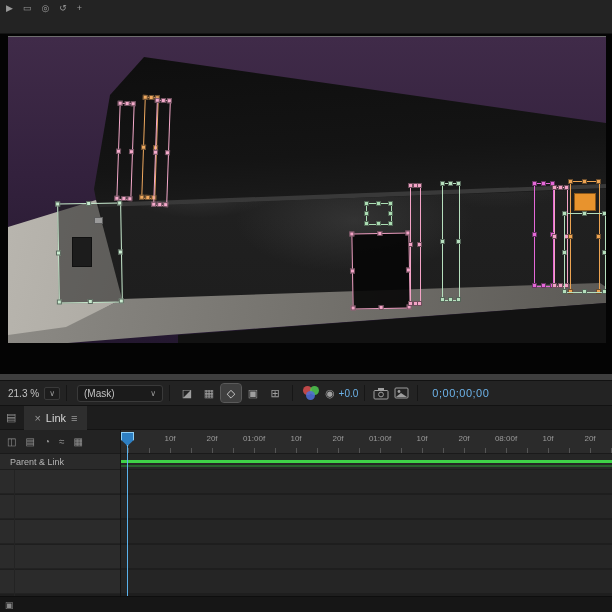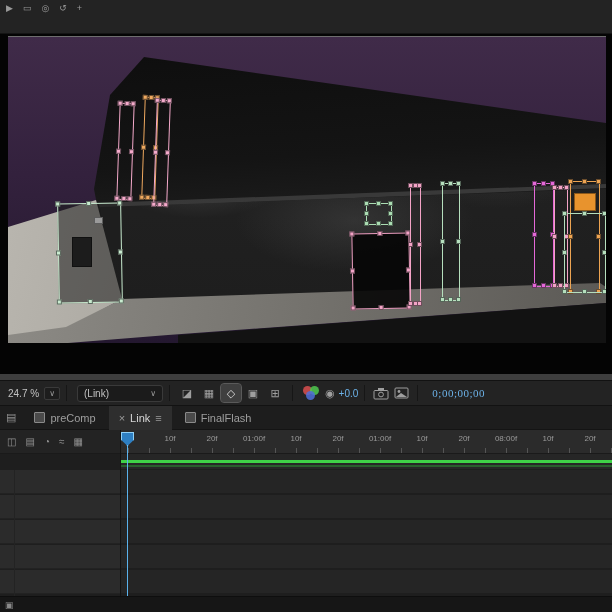--- a/index.html
+++ b/index.html
@@ -46,21 +46,21 @@
   .vicon{width:20px;height:18px;display:flex;align-items:center;justify-content:center;color:#9f9f9f;font-size:11px;border-radius:3px;margin:0 1px;}
   .vicon.active{background:#3f3f3f;color:#dadada;outline:1px solid #5a5a5a;}
   .rgb{position:relative;width:20px;height:18px;margin:0 2px;}
   .rgb i{position:absolute;width:9px;height:9px;border-radius:50%;opacity:.85;}
   .rgb .r{left:2px;top:2px;background:#d94f4f;}
   .rgb .g{left:9px;top:2px;background:#4fc94f;}
   .rgb .b{left:5px;top:7px;background:#4f6fd9;}
   .reset{color:#9f9f9f;font-size:11px;margin:0 2px;}
   .exposure{color:#6cb2e8;margin-left:2px;}
   .svgicon{display:flex;align-items:center;justify-content:center;width:20px;height:18px;}
-  .timecode{color:#6cb2e8;font-family:Liberation Serif, serif;font-size:11px;letter-spacing:.5px;margin-left:8px;}
+  .timecode{color:#6cb2e8;font-family:Liberation Sans, sans-serif;font-size:11px;letter-spacing:.5px;margin-left:8px;}
 
   
   .tabbar{position:absolute;left:0;top:406px;width:612px;height:24px;background:#1d1d1d;border-bottom:1px solid #141414;
     display:flex;align-items:center;font-size:11px;color:#9e9e9e;box-sizing:border-box;}
   .panel-list{margin:0 8px 0 6px;color:#8f8f8f;font-size:11px;}
   .tab{display:flex;align-items:center;gap:5px;height:24px;padding:0 10px;margin-right:3px;}
   .tab .ticon{width:9px;height:9px;border:1px solid #8a8a8a;background:#4a4a4a;border-radius:1px;}
   .tab.active{background:#2e2e2e;color:#d6d6d6;}
   .tab .close,.tab .menu{color:#9a9a9a;font-size:11px;}
 
@@ -244,25 +244,25 @@
             <i class="hdl" style="left: 50%; top: 100%; background: rgb(181, 223, 189);"></i>
             <i class="hdl" style="left: 100%; top: 100%; background: rgb(181, 223, 189);"></i>
           </div>
         </div>
     </div>
   </div>
 
   <div class="scrollstrip"></div>
 
   <div class="vtoolbar">
-    <span class="zoomlabel">24.7 %</span>
+    <span class="zoomlabel">21.3 %</span>
     <span class="dd-btn">∨</span>
     <span class="vt-sep"></span>
     <span class="resbox">
-      <span>(Link)</span>
+      <span>(Mask)</span>
       <span class="dd">∨</span>
     </span>
     <span class="vt-sep"></span>
     <span class="vicon">◪</span>
     <span class="vicon">▦</span>
     <span class="vicon active">◇</span>
     <span class="vicon">▣</span>
     <span class="vicon">⊞</span>
     <span class="vt-sep"></span>
     <span class="rgb">
@@ -286,32 +286,24 @@
           <circle cx="5" cy="4.5" r="1.4" fill="#9f9f9f"></circle>
           <path d="M2 10 L7 6 L13 10 Z" fill="#9f9f9f"></path>
         </svg>
     </span>
     <span class="vt-sep"></span>
     <span class="timecode">0;00;00;00</span>
   </div>
 
   <div class="tabbar">
     <span class="panel-list">▤</span>
-    <div class="tab">
-      <span class="ticon"></span>
-      <span>preComp</span>
-    </div>
     <div class="tab active">
       <span class="close">×</span>
       <span>Link</span>
       <span class="menu">≡</span>
-    </div>
-    <div class="tab">
-      <span class="ticon"></span>
-      <span>FinalFlash</span>
     </div>
   </div>
 
   <div class="tl-header-left">
     <span class="th-icon">◫</span>
     <span class="th-icon">▤</span>
     <span class="th-icon">◔</span>
     <span class="th-icon">≈</span>
     <span class="th-icon">▦</span>
   </div>
@@ -324,20 +316,23 @@
     <span class="rl" style="--i:5">20f</span>
     <span class="rl" style="--i:6">01:00f</span>
     <span class="rl" style="--i:7">10f</span>
     <span class="rl" style="--i:8">20f</span>
     <span class="rl" style="--i:9">08:00f</span>
     <span class="rl" style="--i:10">10f</span>
     <span class="rl" style="--i:11">20f</span>
     <span class="ticks"></span>
   </div>
 
+  <div class="pl-left">
+    <span>Parent &amp; Link</span>
+  </div>
   <div class="pl-right">
     <div class="cache1" style="background: rgb(63, 209, 71);"></div>
     <div class="cache2" style="background: rgb(42, 140, 50);"></div>
   </div>
 
   <div class="tl-body">
       <div class="trow">
         <div class="rl-left"></div>
         <div class="rl-track"></div>
       </div>

